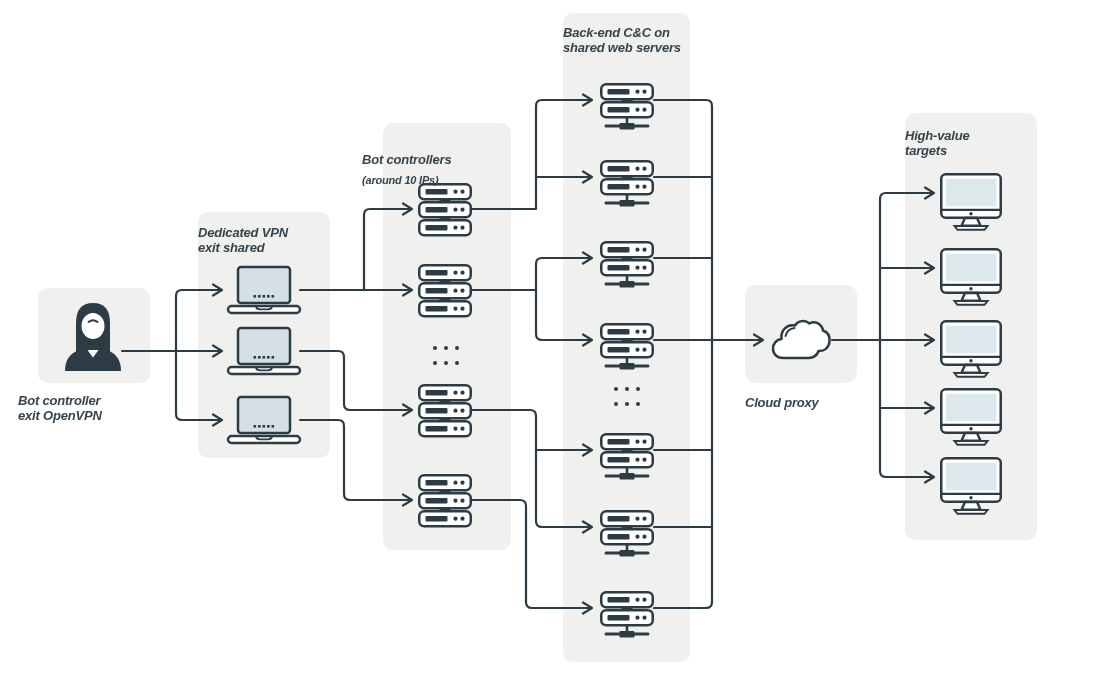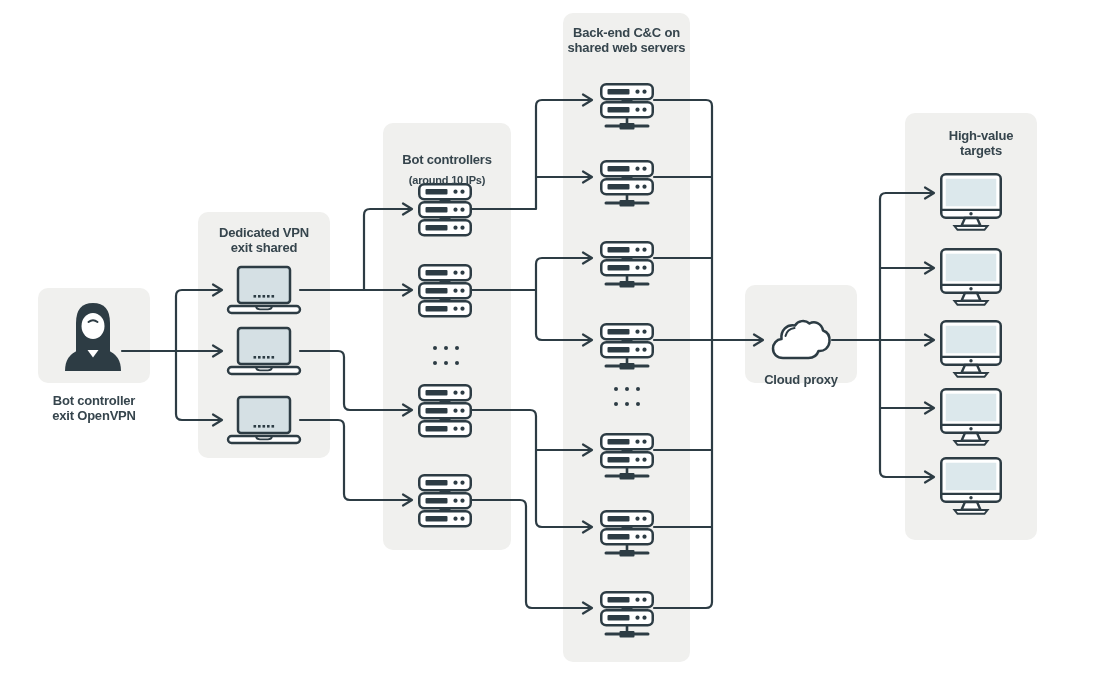--- a/index.html
+++ b/index.html
@@ -5,22 +5,22 @@
   html,body{margin:0;padding:0;background:#fff;}
   .canvas{
     position:relative;width:1112px;height:677px;background:#ffffff;overflow:hidden;
     font-family:"Liberation Sans",sans-serif;
   }
   .panel{
     position:absolute;background:#f0f0ee;border-radius:10px;
   }
   .node{position:absolute;line-height:0;}
   .label{
-    position:absolute;text-align:center;color:#36454d;font-weight:bold;
-    font-size:13px;line-height:15px;letter-spacing:-0.2px;white-space:pre-line;
+    position:absolute;text-align:left;color:#36454d;font-weight:bold;
+    font-size:13px;line-height:15px;letter-spacing:-0.2px;white-space:pre-line;font-style:italic;
   }
   .label .sub{display:block;font-size:11px;line-height:13px;margin-top:7px;}
   .connectors{position:absolute;left:0;top:0;}
   .connectors path{stroke:#2d3c44;stroke-width:2.2;fill:none;stroke-linecap:round;stroke-linejoin:round;}
   .ellipsis{
     position:absolute;display:grid;grid-template-columns:repeat(3,4px);
     grid-column-gap:7px;grid-row-gap:11px;
   }
   .ellipsis i{width:4px;height:4px;border-radius:50%;background:#2d3c44;}
 </style>
@@ -256,23 +256,23 @@
   <div class="node" style="left:940px;top:457px;">
     <svg width="62" height="58" viewBox="0 0 62 58">
         <use href="#sym-monitor"></use>
       </svg>
   </div>
 
   <div class="label" style="left:18px;top:393px;width:152px;">Bot controller
 exit OpenVPN</div>
   <div class="label" style="left:198px;top:225px;width:132px;">Dedicated VPN
 exit shared</div>
-  <div class="label" style="left:383px;top:137px;width:128px;">
+  <div class="label" style="left:362px;top:137px;width:128px;">
     <span>Bot controllers</span>
     <span class="sub">(around 10 IPs)</span>
   </div>
   <div class="label" style="left:563px;top:25px;width:127px;">Back-end C&amp;C on
 shared web servers</div>
-  <div class="label" style="left:745px;top:372px;width:112px;">Cloud proxy</div>
+  <div class="label" style="left:745px;top:395px;width:112px;">Cloud proxy</div>
   <div class="label" style="left:905px;top:128px;width:152px;">High-value
 targets</div>
 
 </div>
 
 </body></html>

